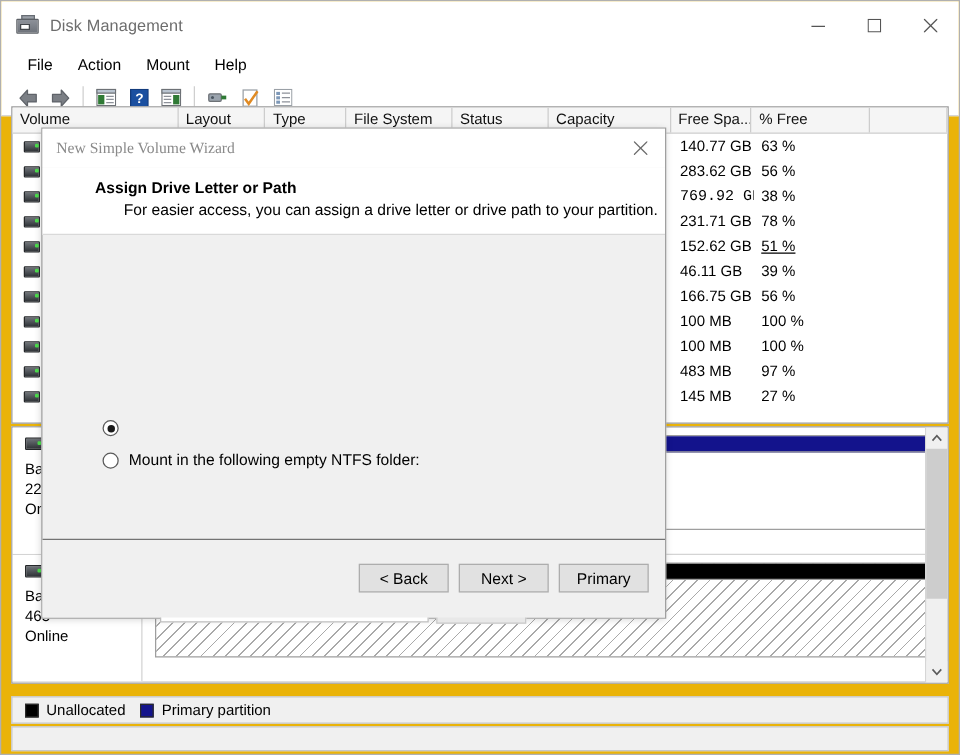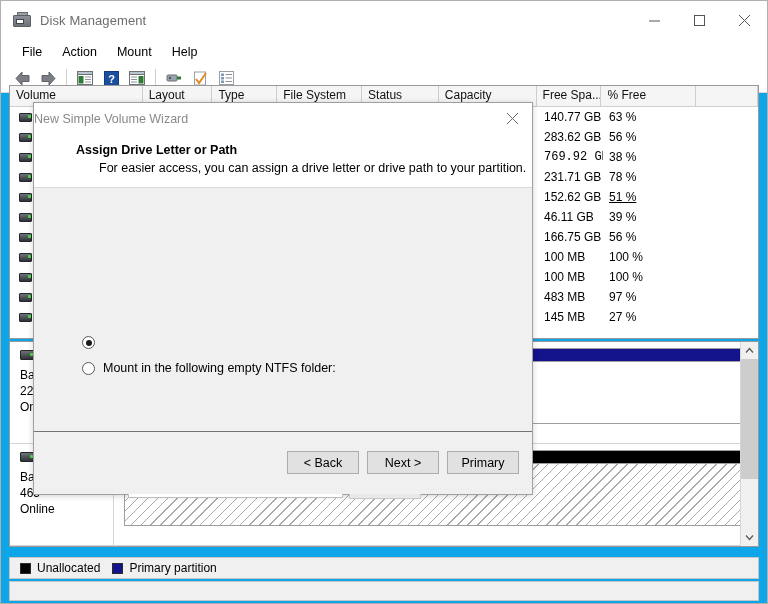--- a/index.html
+++ b/index.html
@@ -1,21 +1,21 @@
 <!DOCTYPE html>
 <html><head>
 <meta charset="utf-8">
 <style>
   html,body{margin:0;padding:0;}
   body{
     width:768px;height:604px;overflow:hidden;
     font-family:"Liberation Sans","DejaVu Sans",sans-serif;
     font-size:12px;color:#000;background:#f0f0f0;
   }
-  #app{position:relative;width:768px;height:604px;background:#0ea5e9;
+  #app{position:relative;width:768px;height:604px;background:#eab308;
        border:1px solid #b0b0b0;box-sizing:border-box;}
 
   
   .titlebar{height:38px;display:flex;align-items:center;background:#fff;
             border-bottom:1px solid transparent;position:relative;}
   .app-icon{width:18px;height:16px;margin-left:12px;margin-right:9px;position:relative;flex:none;}
   .app-icon .body{position:absolute;left:0;top:3px;width:18px;height:12px;
       background:linear-gradient(#8d9199,#6e737b);border:1px solid #5c6066;border-radius:1px;box-sizing:border-box;}
   .app-icon .slot{position:absolute;left:3px;top:7px;width:8px;height:5px;background:#fff;border:1px solid #43464b;box-sizing:border-box;}
   .app-icon .top{position:absolute;left:4px;top:0px;width:11px;height:4px;background:#9ba0a8;border:1px solid #676c73;box-sizing:border-box;}
@@ -76,21 +76,21 @@
   .lg{display:flex;align-items:center;margin-right:12px;}
   .lg span.sw{width:11px;height:11px;margin-right:6px;display:inline-block;border:1px solid #2a2a2a;box-sizing:border-box;}
   .lg span.tx{font-size:12px;}
   .statusbar{position:absolute;left:8px;bottom:2px;right:8px;height:20px;background:#f0f0f0;
              border:1px solid #c6c6c6;box-sizing:border-box;}
 
   
   .dlg{position:absolute;left:32px;top:101px;width:500px;height:393px;background:#f0f0f0;
        border:1px solid #a0a0a0;box-shadow:0 1px 6px rgba(0,0,0,.18);box-sizing:border-box;}
   .dlg-title{height:31px;background:#fff;display:flex;align-items:center;position:relative;}
-  .dlg-title .t{font-size:12.5px;color:#8a8a8a;}
+  .dlg-title .t{font-size:12.5px;color:#8a8a8a;margin-left:11px;font-family:Liberation Serif, serif;}
   .dlg-close{position:absolute;right:0;top:0;width:40px;height:31px;display:flex;align-items:center;justify-content:center;}
   .dlg-head{background:#fff;padding:9px 0 12px 42px;border-bottom:1px solid #d9d9d9;}
   .dlg-head .h1{font-size:12.5px;font-weight:bold;color:#000;margin-bottom:4px;}
   .dlg-head .h2{font-size:12.5px;color:#000;margin-left:23px;}
   .dlg-body{position:relative;height:262px;}
   .opt{position:absolute;display:flex;align-items:center;}
   .radio{width:13px;height:13px;border-radius:50%;border:1px solid #5a5a5a;background:#fff;
          box-sizing:border-box;margin-right:8px;position:relative;flex:none;}
   .radio.on::after{content:"";position:absolute;left:2.5px;top:2.5px;width:6px;height:6px;border-radius:50%;background:#1a1a1a;}
   .opt .lbl{font-size:12.5px;}

